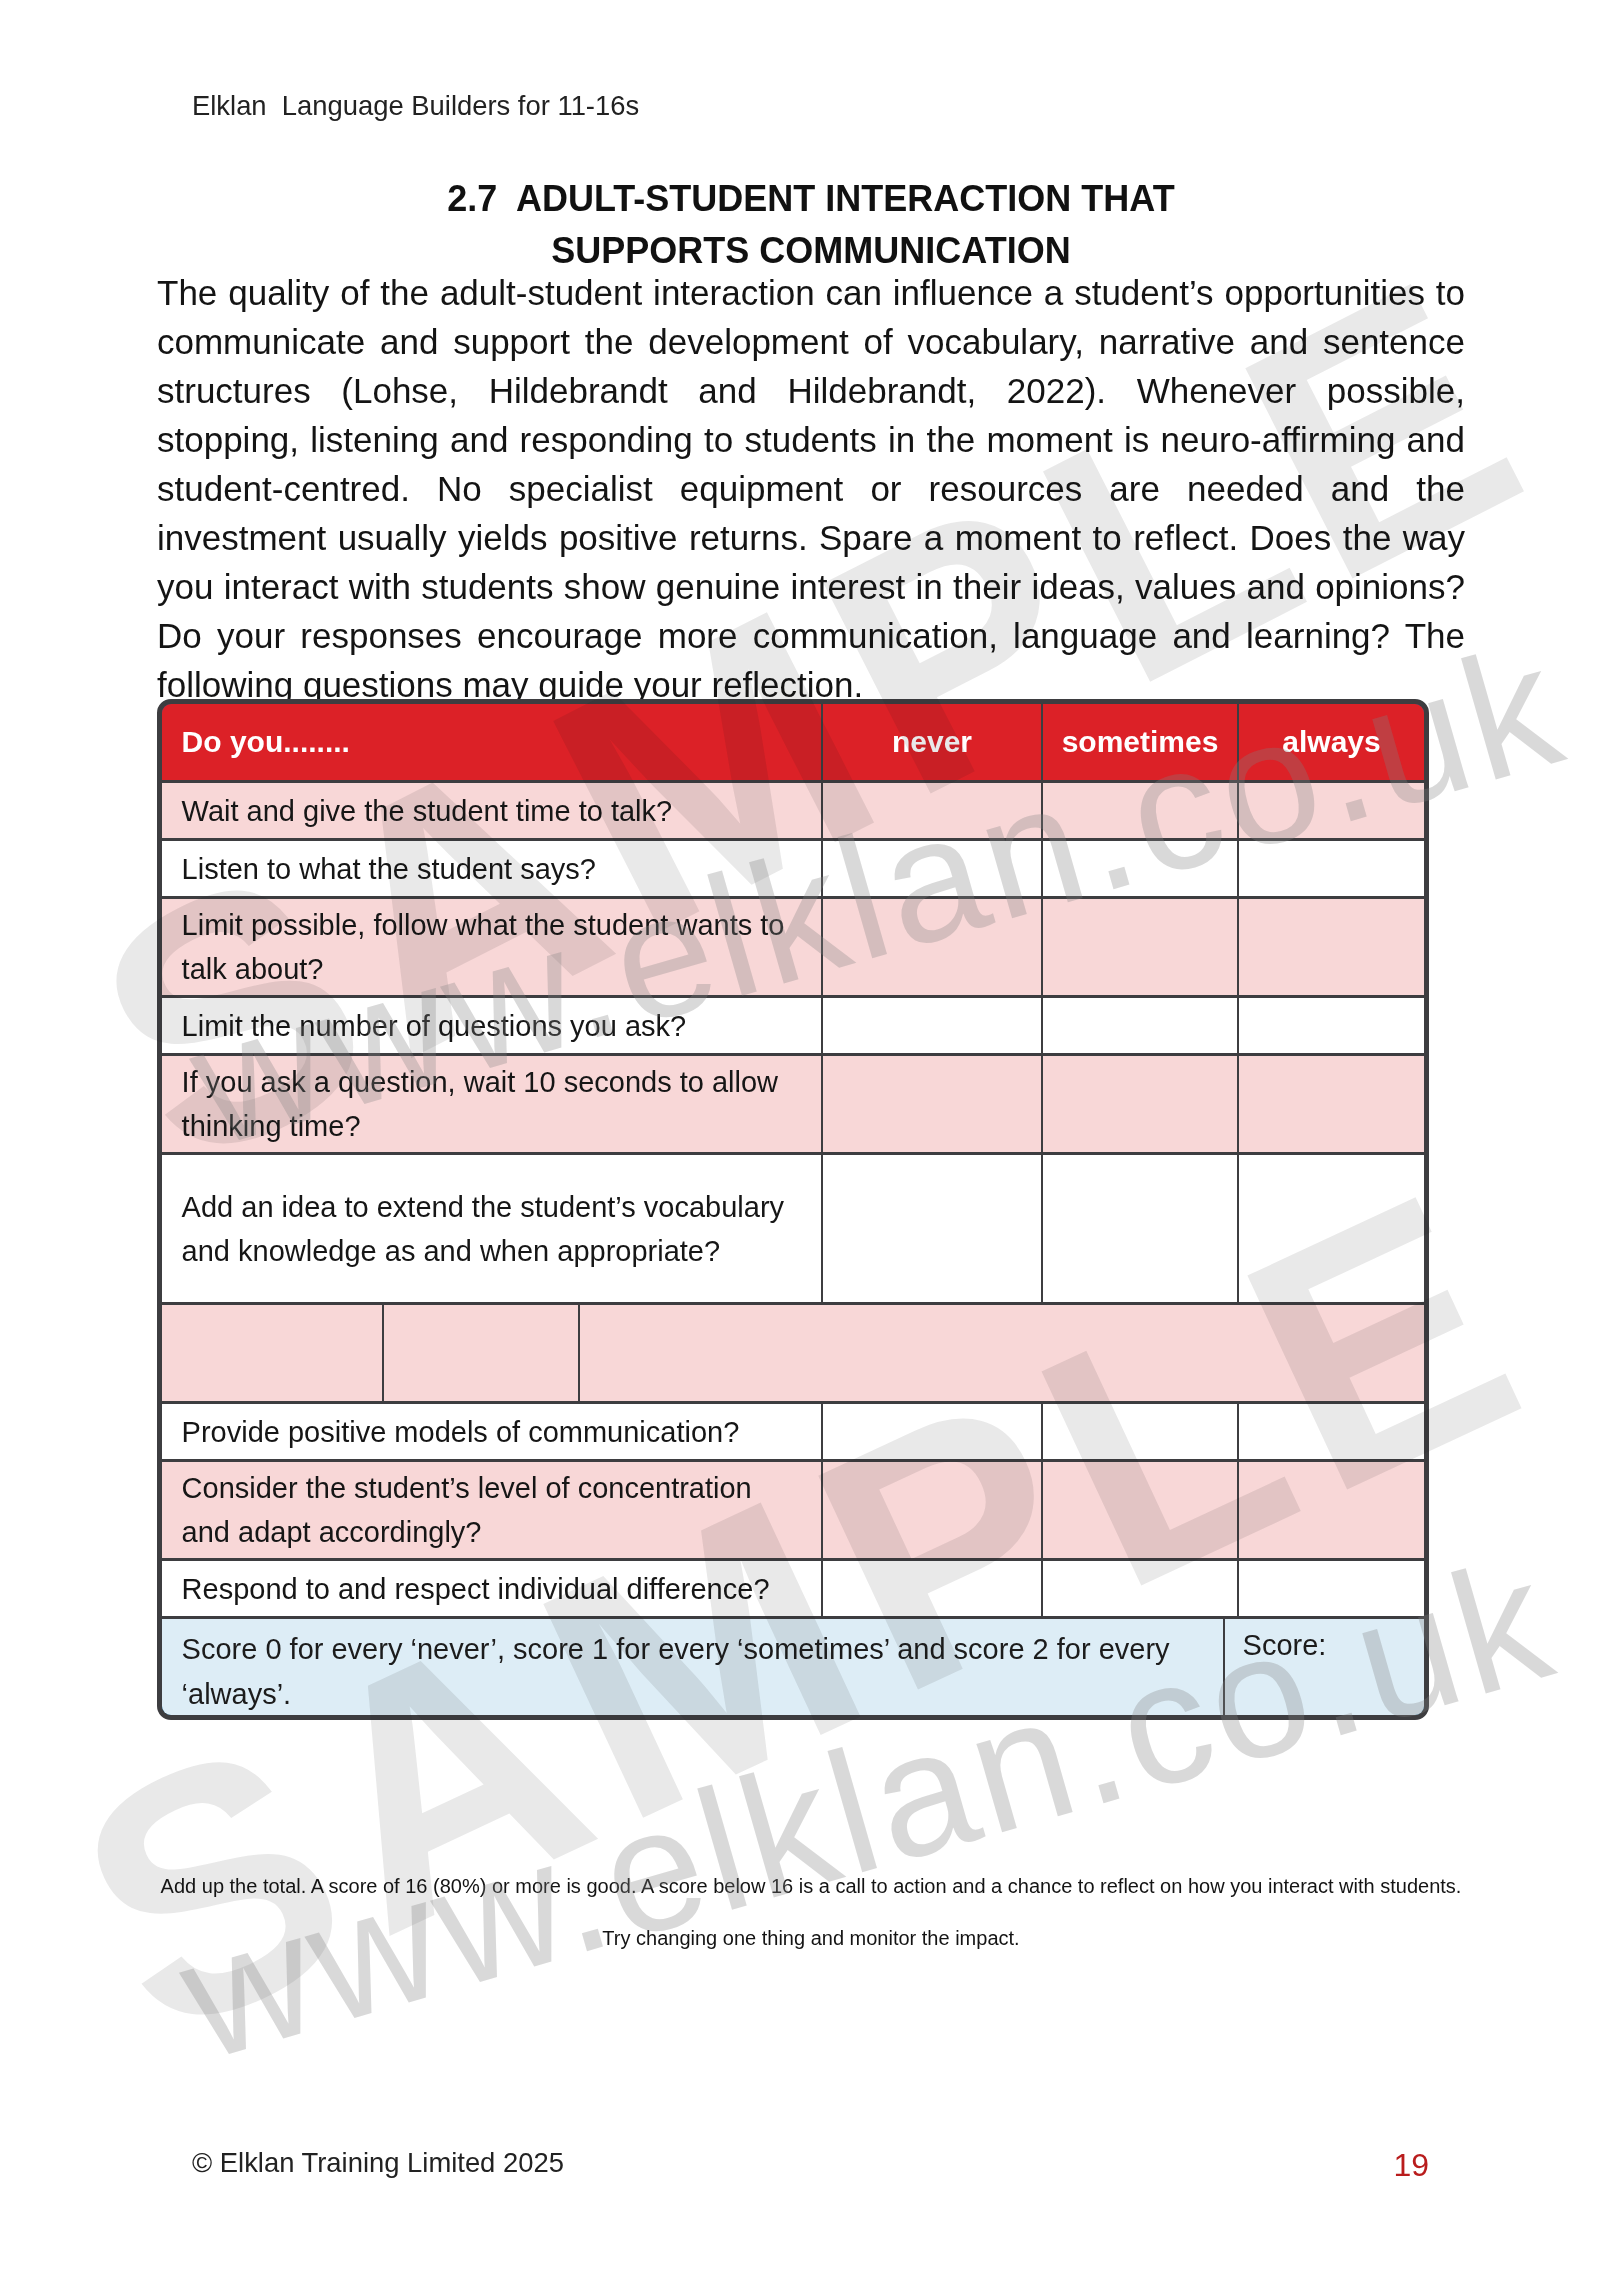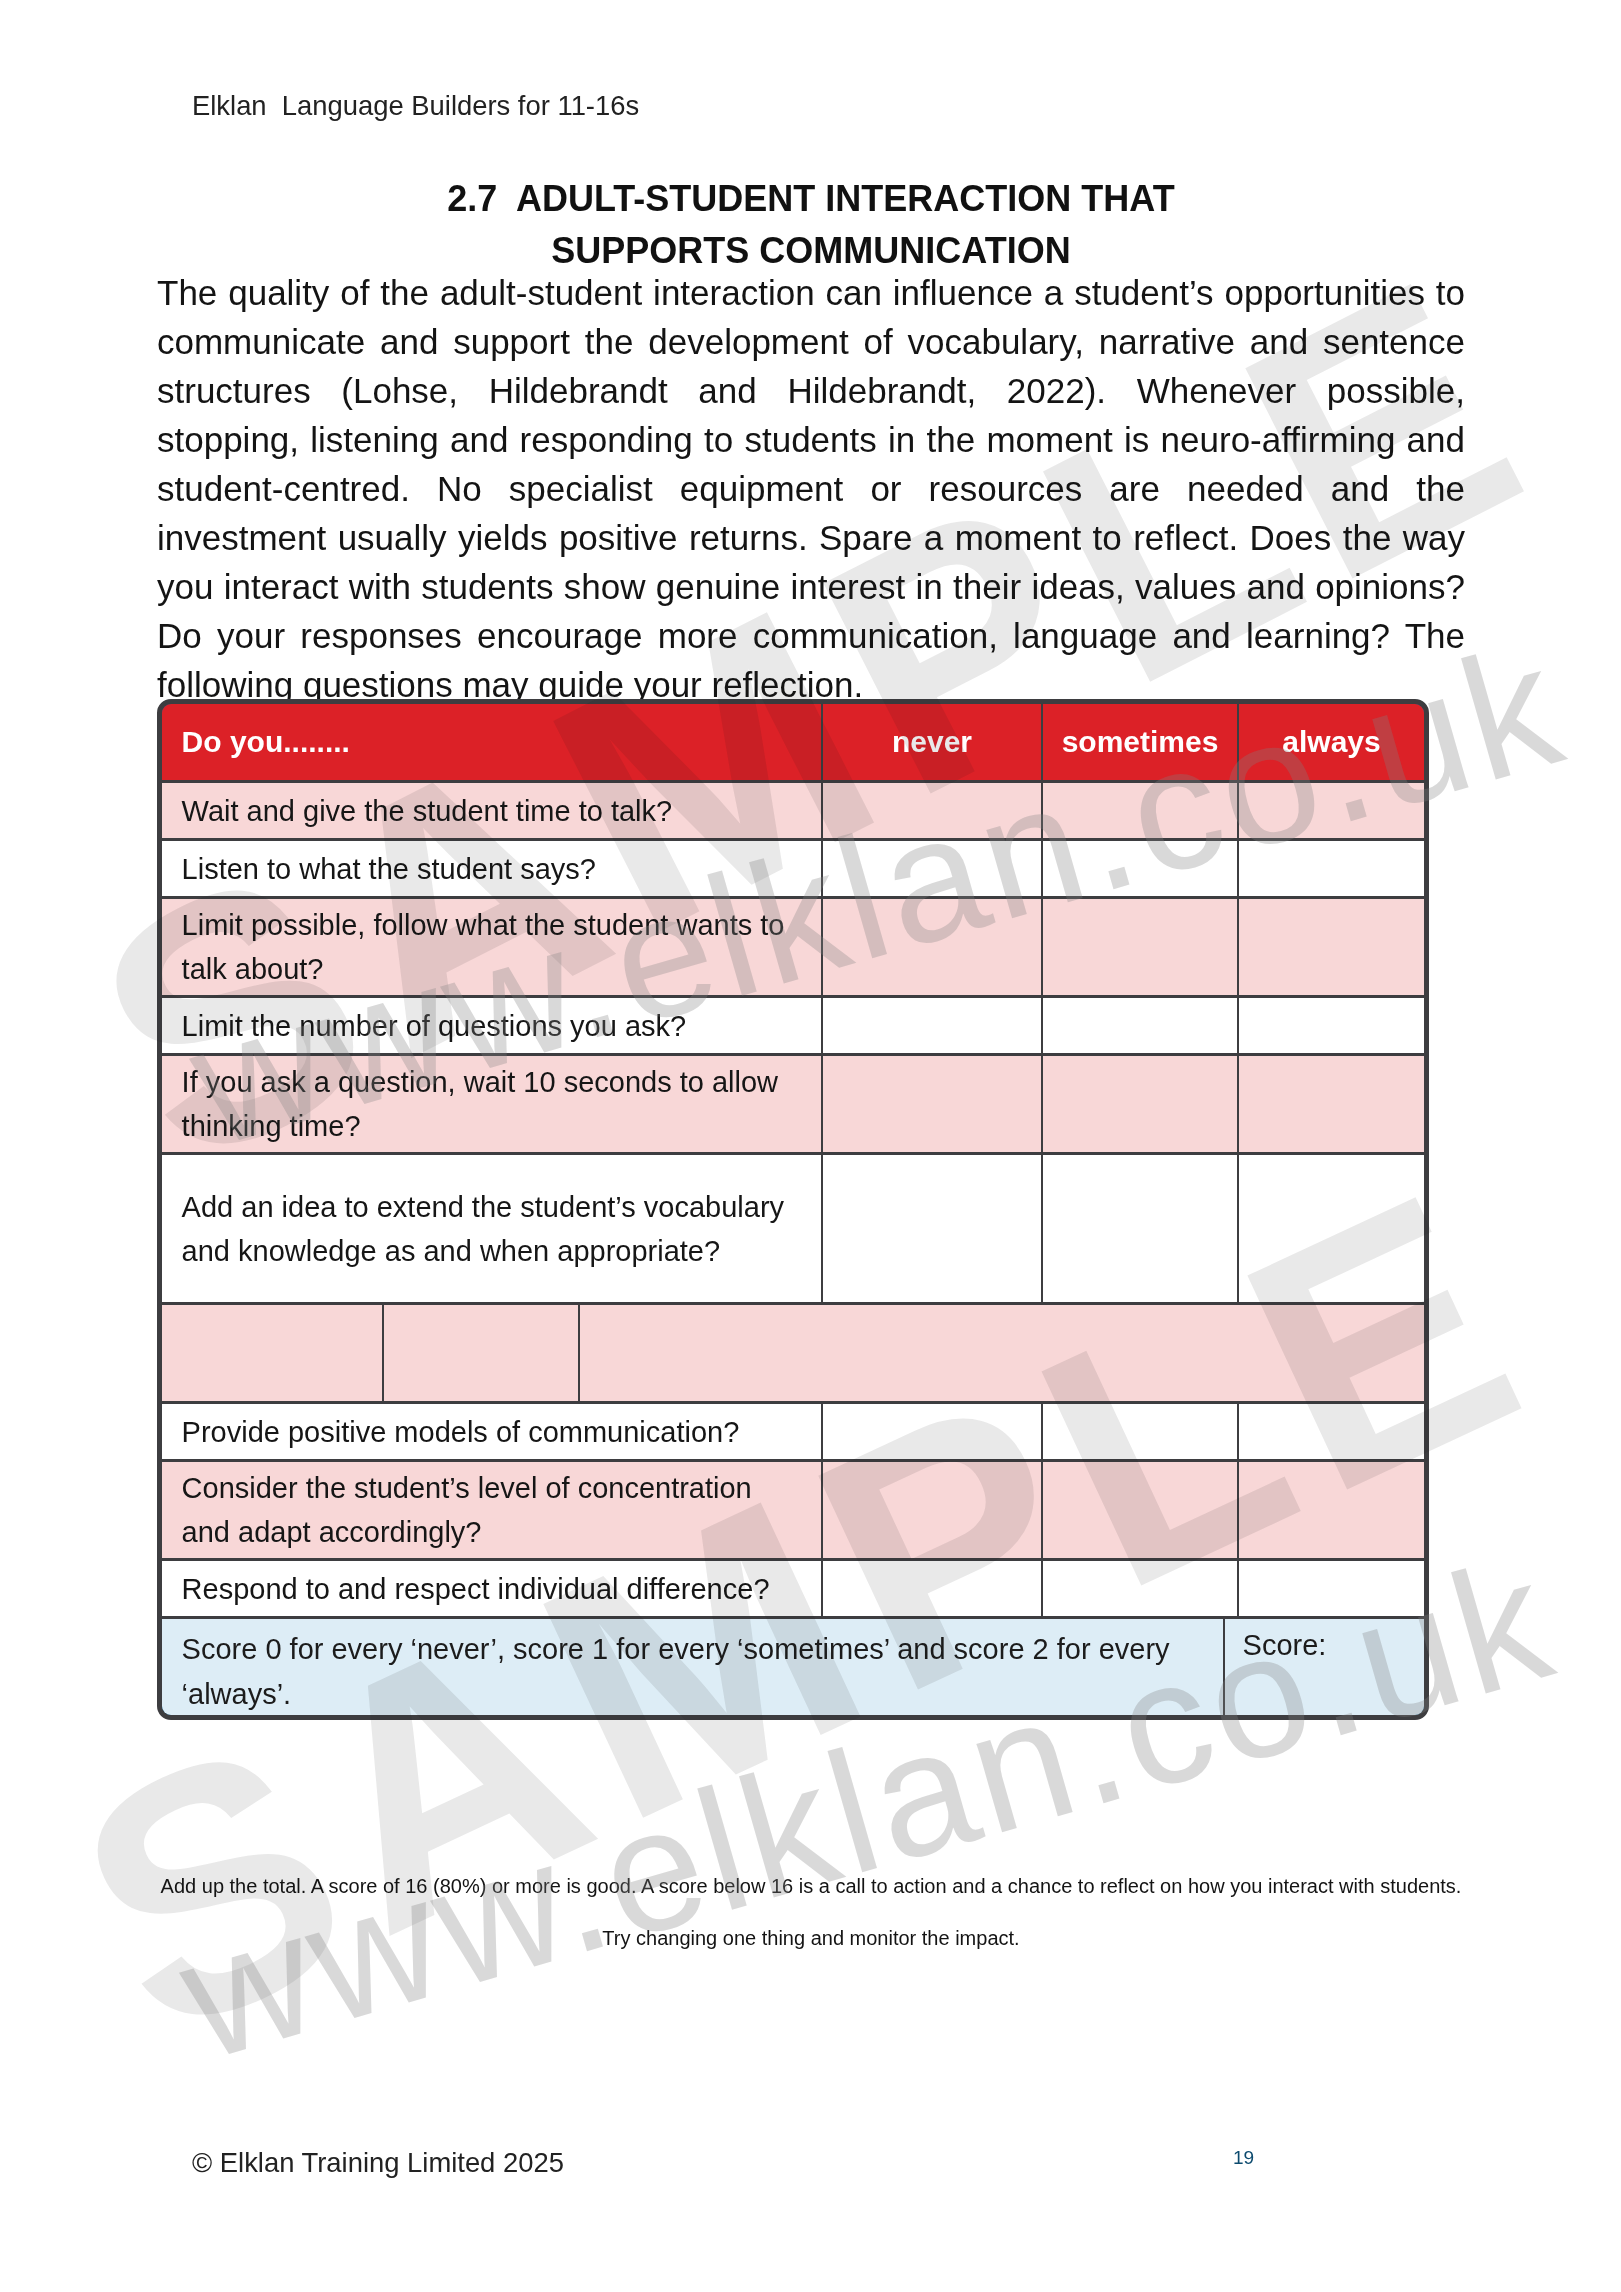--- a/index.html
+++ b/index.html
@@ -56,21 +56,21 @@
   .cell.scorelabel{flex:1;padding:9.8px 0 0 17.6px;font-size:29px;text-align:right;}
 
   
   .closing{
     position:absolute;left:157px;top:1860px;width:1308px;text-align:center;
     font-size:20px;line-height:52px;color:#141414;z-index:1;
   }
 
   
   .footer-left{position:absolute;left:192px;top:2147px;font-size:27.4px;color:#222;}
-  .footer-right{position:absolute;left:1233px;top:2147px;width:196px;font-size:19px;color:#0c4a6e;}
+  .footer-right{position:absolute;left:1233px;top:2147px;width:196px;text-align:right;font-size:32px;color:#b91c1c;}
 
   
   .wm{
     position:absolute;white-space:nowrap;pointer-events:none;z-index:3;
     transform:translate(-50%,-50%) rotate(var(--rot));
   }
   .wm-sample{
     font-weight:bold;font-size:343px;letter-spacing:17.6px;color:rgba(20,20,20,0.095);
   }
   .wm-web{

